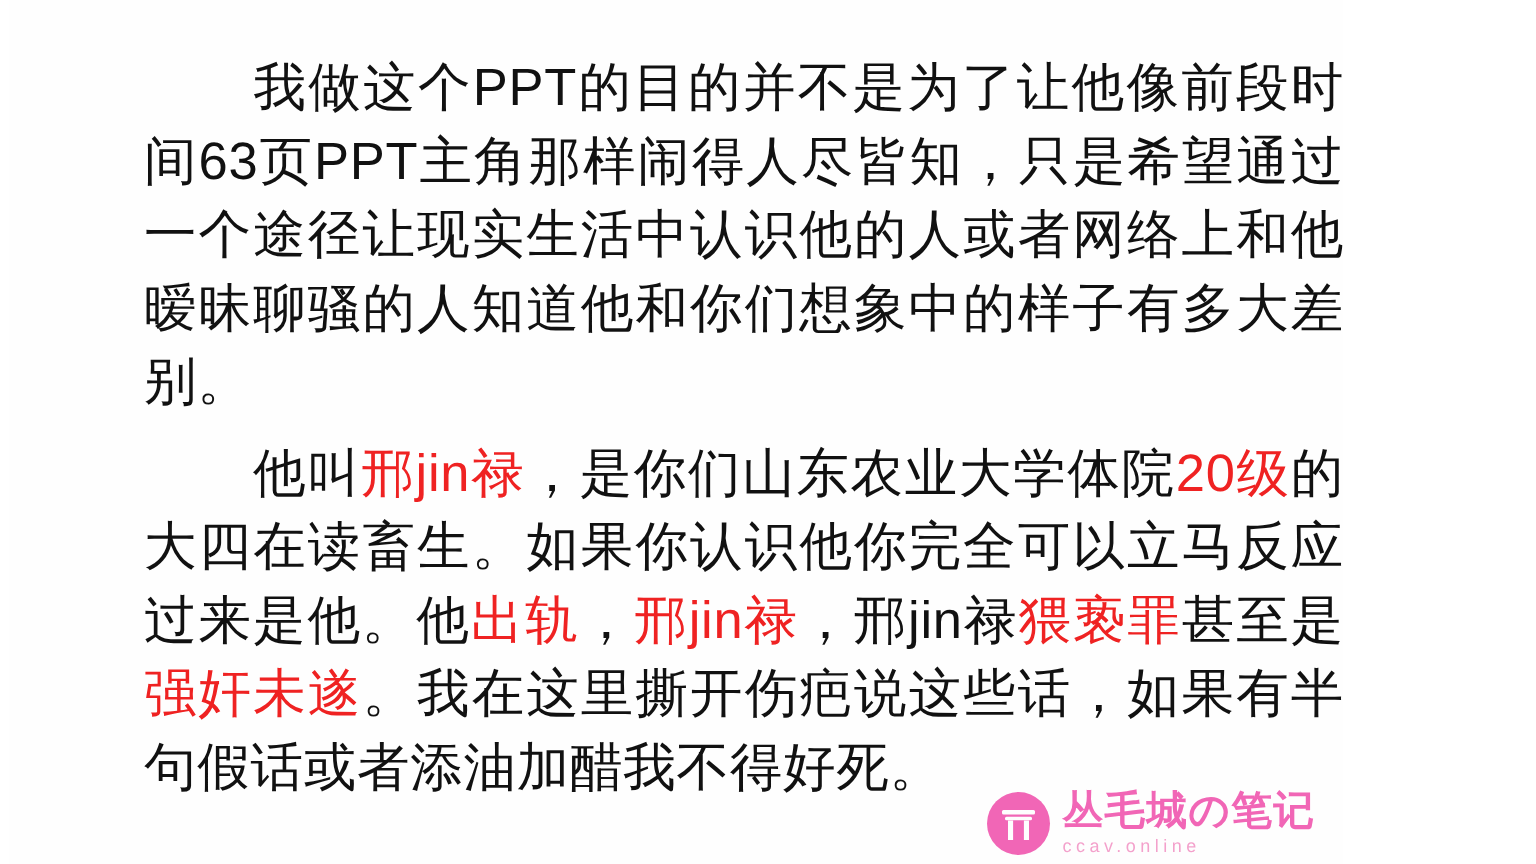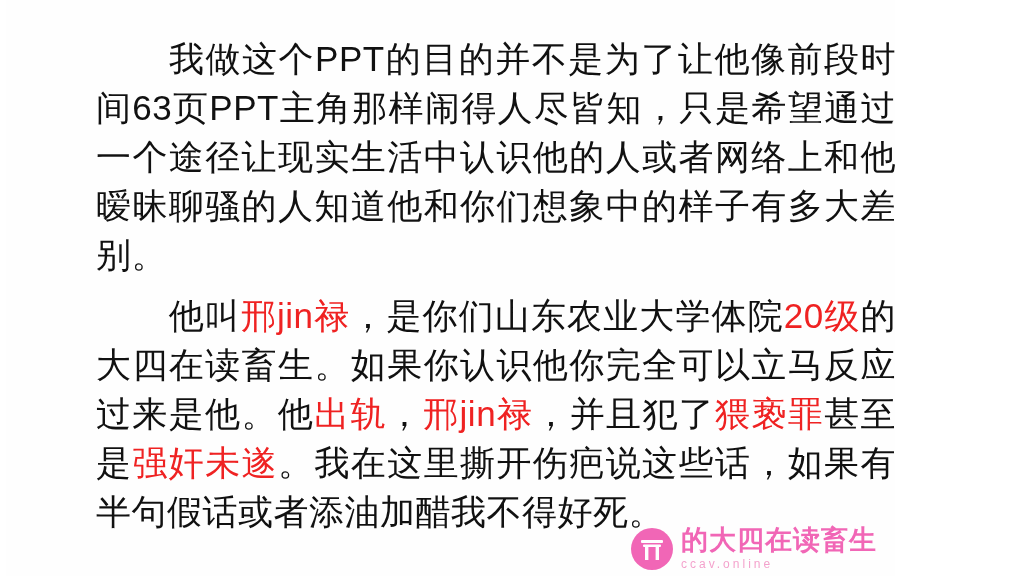--- a/index.html
+++ b/index.html
@@ -102,31 +102,31 @@
 
 <div class="slide">
   <div class="slide-edge-left"></div>
 
   <div class="content">
     <p class="para first">
       <span class="indent"></span><span>我做这个PPT的目的并不是为了让他像前段时间63页PPT主角那样闹得人尽皆知，只是希望通过一个途径让现实生活中认识他的人或者网络上和他暧昧聊骚的人知道他和你们想象中的样子有多大差别。</span>
     </p>
 
     <p class="para second">
-      <span class="indent"></span><span>他叫</span><span class="red">邢jin禄</span><span>，是你们山东农业大学体院</span><span class="red">20级</span><span>的大四在读畜生。如果你认识他你完全可以立马反应过来是他。他</span><span class="red">出轨</span><span>，</span><span class="red">邢jin禄</span><span>，并且犯了</span><span class="red">猥亵罪</span><span>甚至是</span><span class="red">强奸未遂</span><span>。我在这里撕开伤疤说这些话，如果有半句假话或者添油加醋我不得好死。</span>
+      <span class="indent"></span><span>他叫</span><span class="red">邢jin禄</span><span>，是你们山东农业大学体院</span><span class="red">20级</span><span>的大四在读畜生。如果你认识他你完全可以立马反应过来是他。他</span><span class="red">出轨</span><span>，</span><span class="red">邢jin禄</span><span>，邢jin禄</span><span class="red">猥亵罪</span><span>甚至是</span><span class="red">强奸未遂</span><span>。我在这里撕开伤疤说这些话，如果有半句假话或者添油加醋我不得好死。</span>
     </p>
   </div>
 
   <div class="watermark">
     <div class="wm-badge">
       <svg width="26" height="26" viewBox="0 0 26 26" aria-hidden="true">
         <rect x="2" y="4" width="22" height="3" rx="1" fill="#ffffff"></rect>
         <rect x="4" y="8.5" width="18" height="2.4" rx="1" fill="#ffffff"></rect>
         <rect x="6" y="11" width="3.4" height="13" fill="#ffffff"></rect>
         <rect x="16.6" y="11" width="3.4" height="13" fill="#ffffff"></rect>
       </svg>
     </div>
     <div class="wm-text">
-      <span class="wm-main">的大四在读畜生</span>
+      <span class="wm-main">丛毛城の笔记</span>
       <span class="wm-sub">ccav.online</span>
     </div>
   </div>
 </div>
 
 </body></html>

